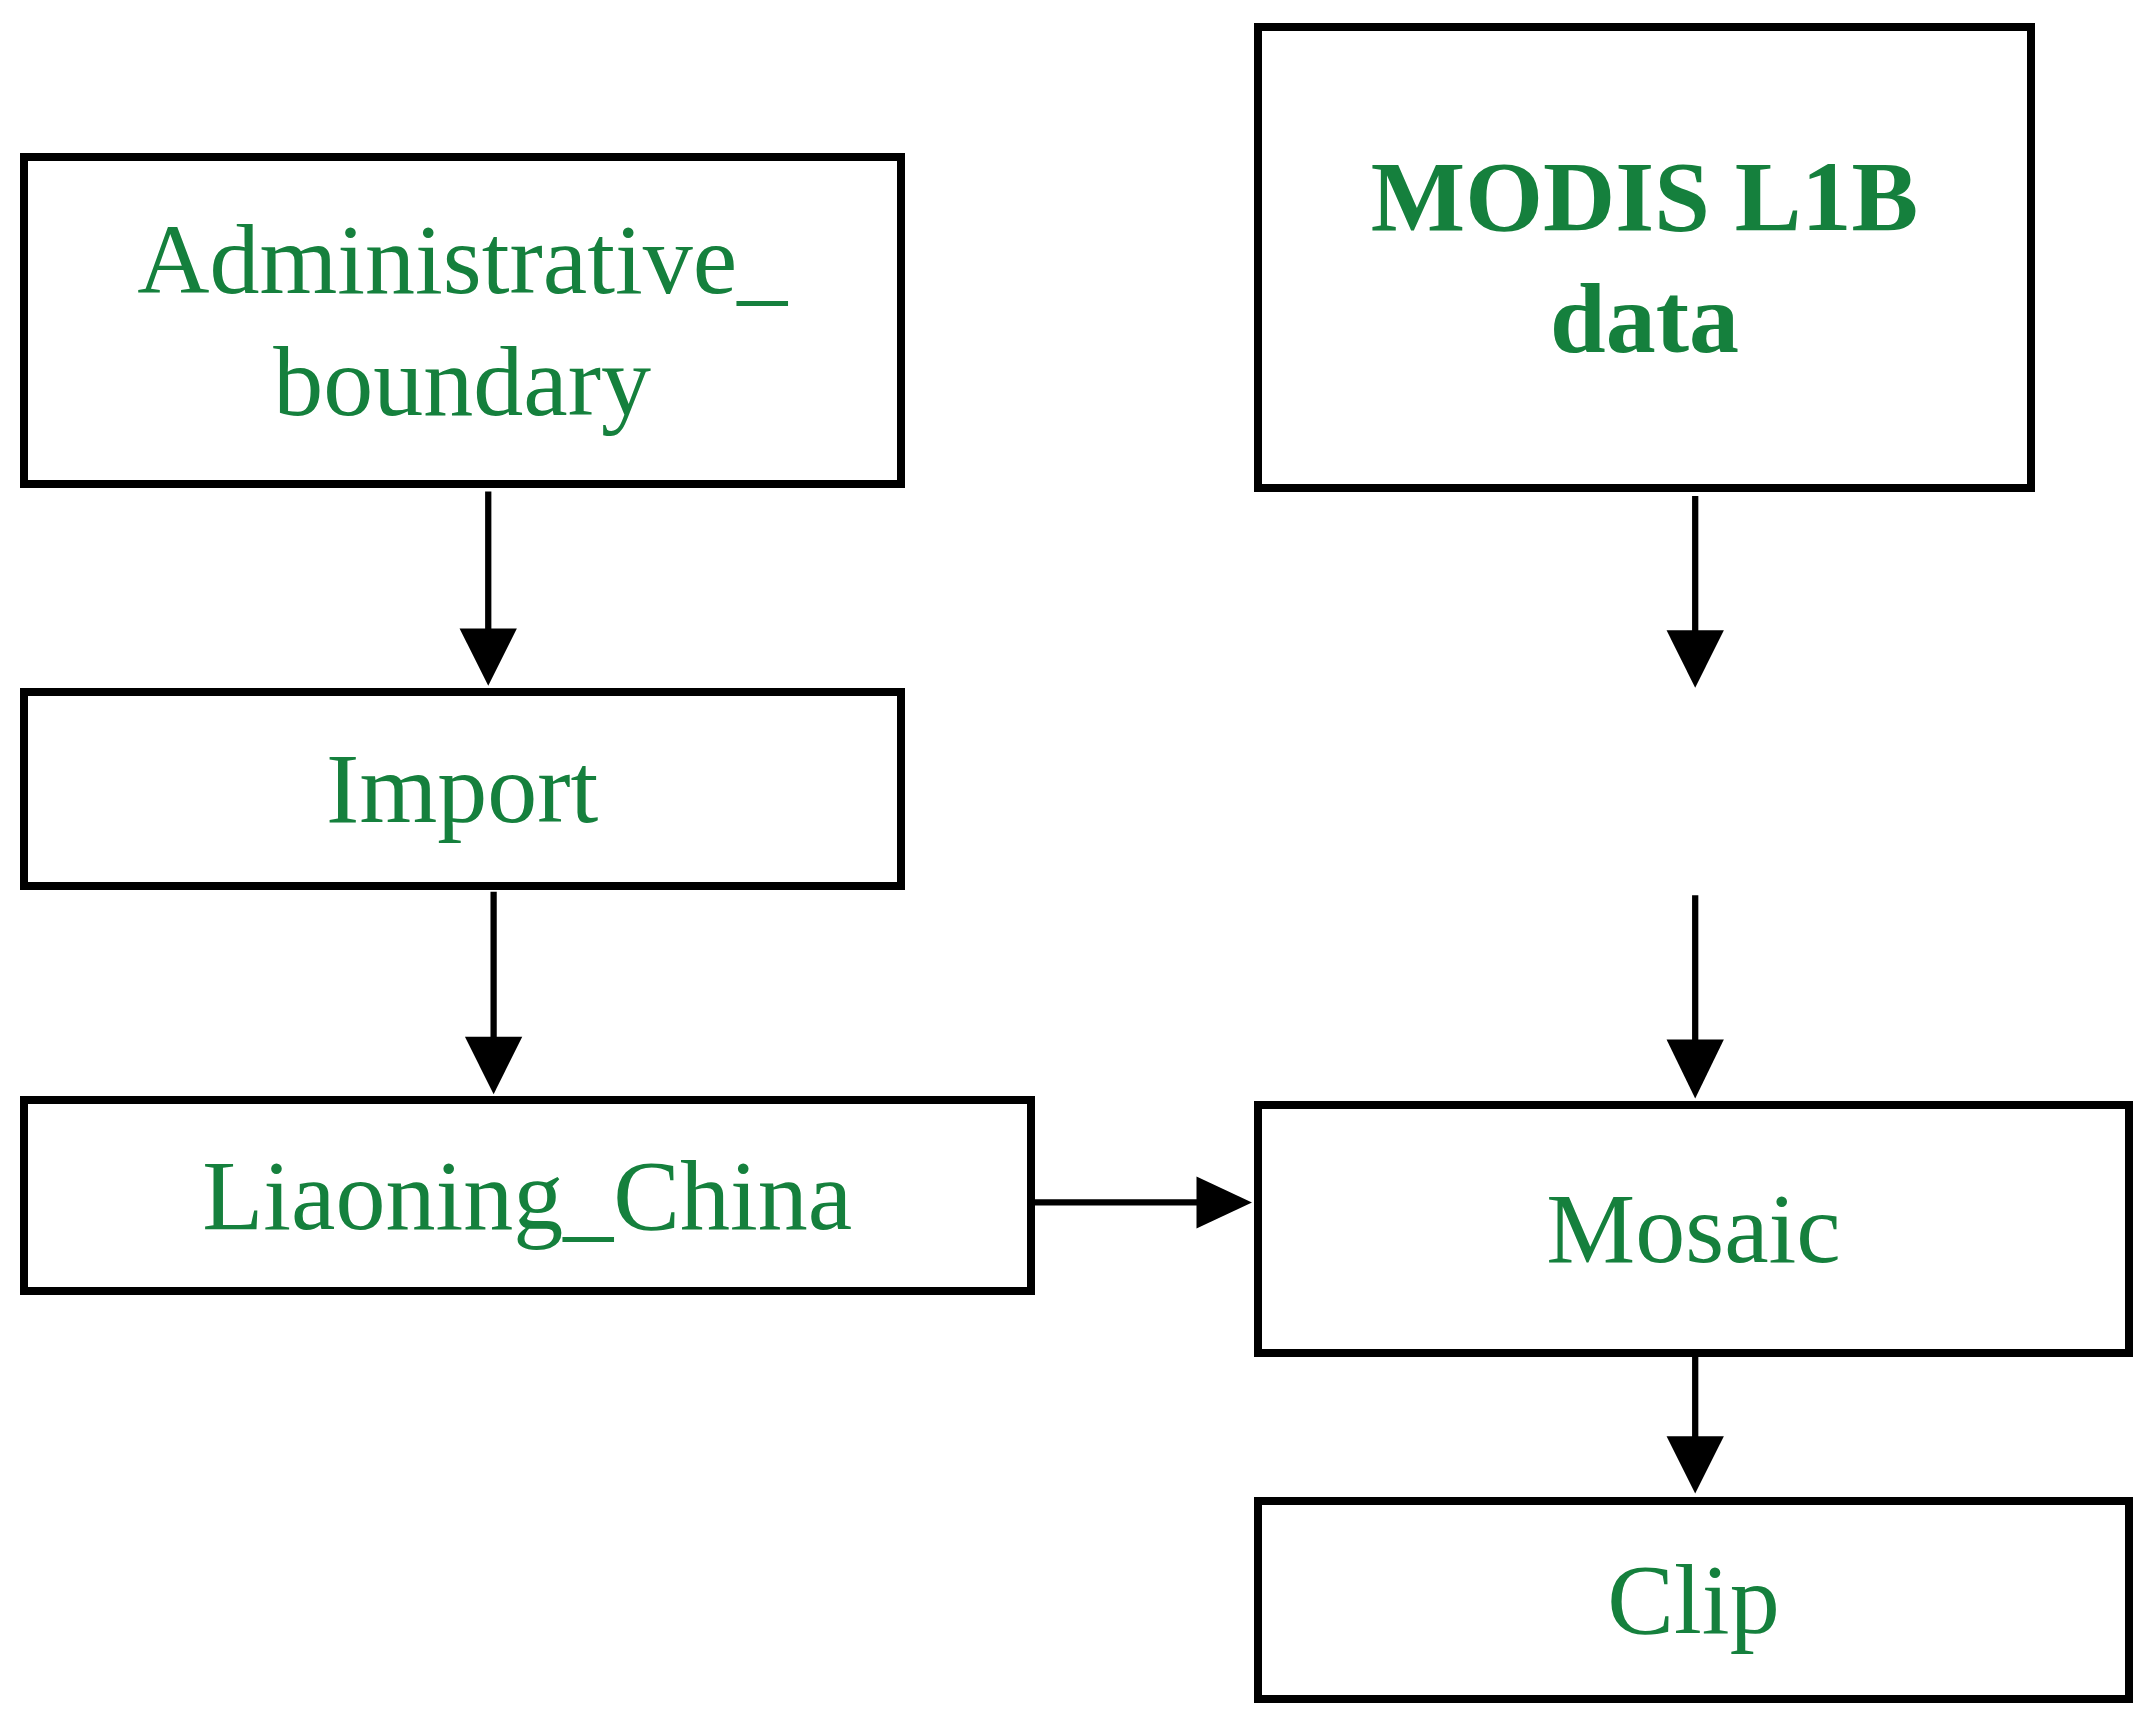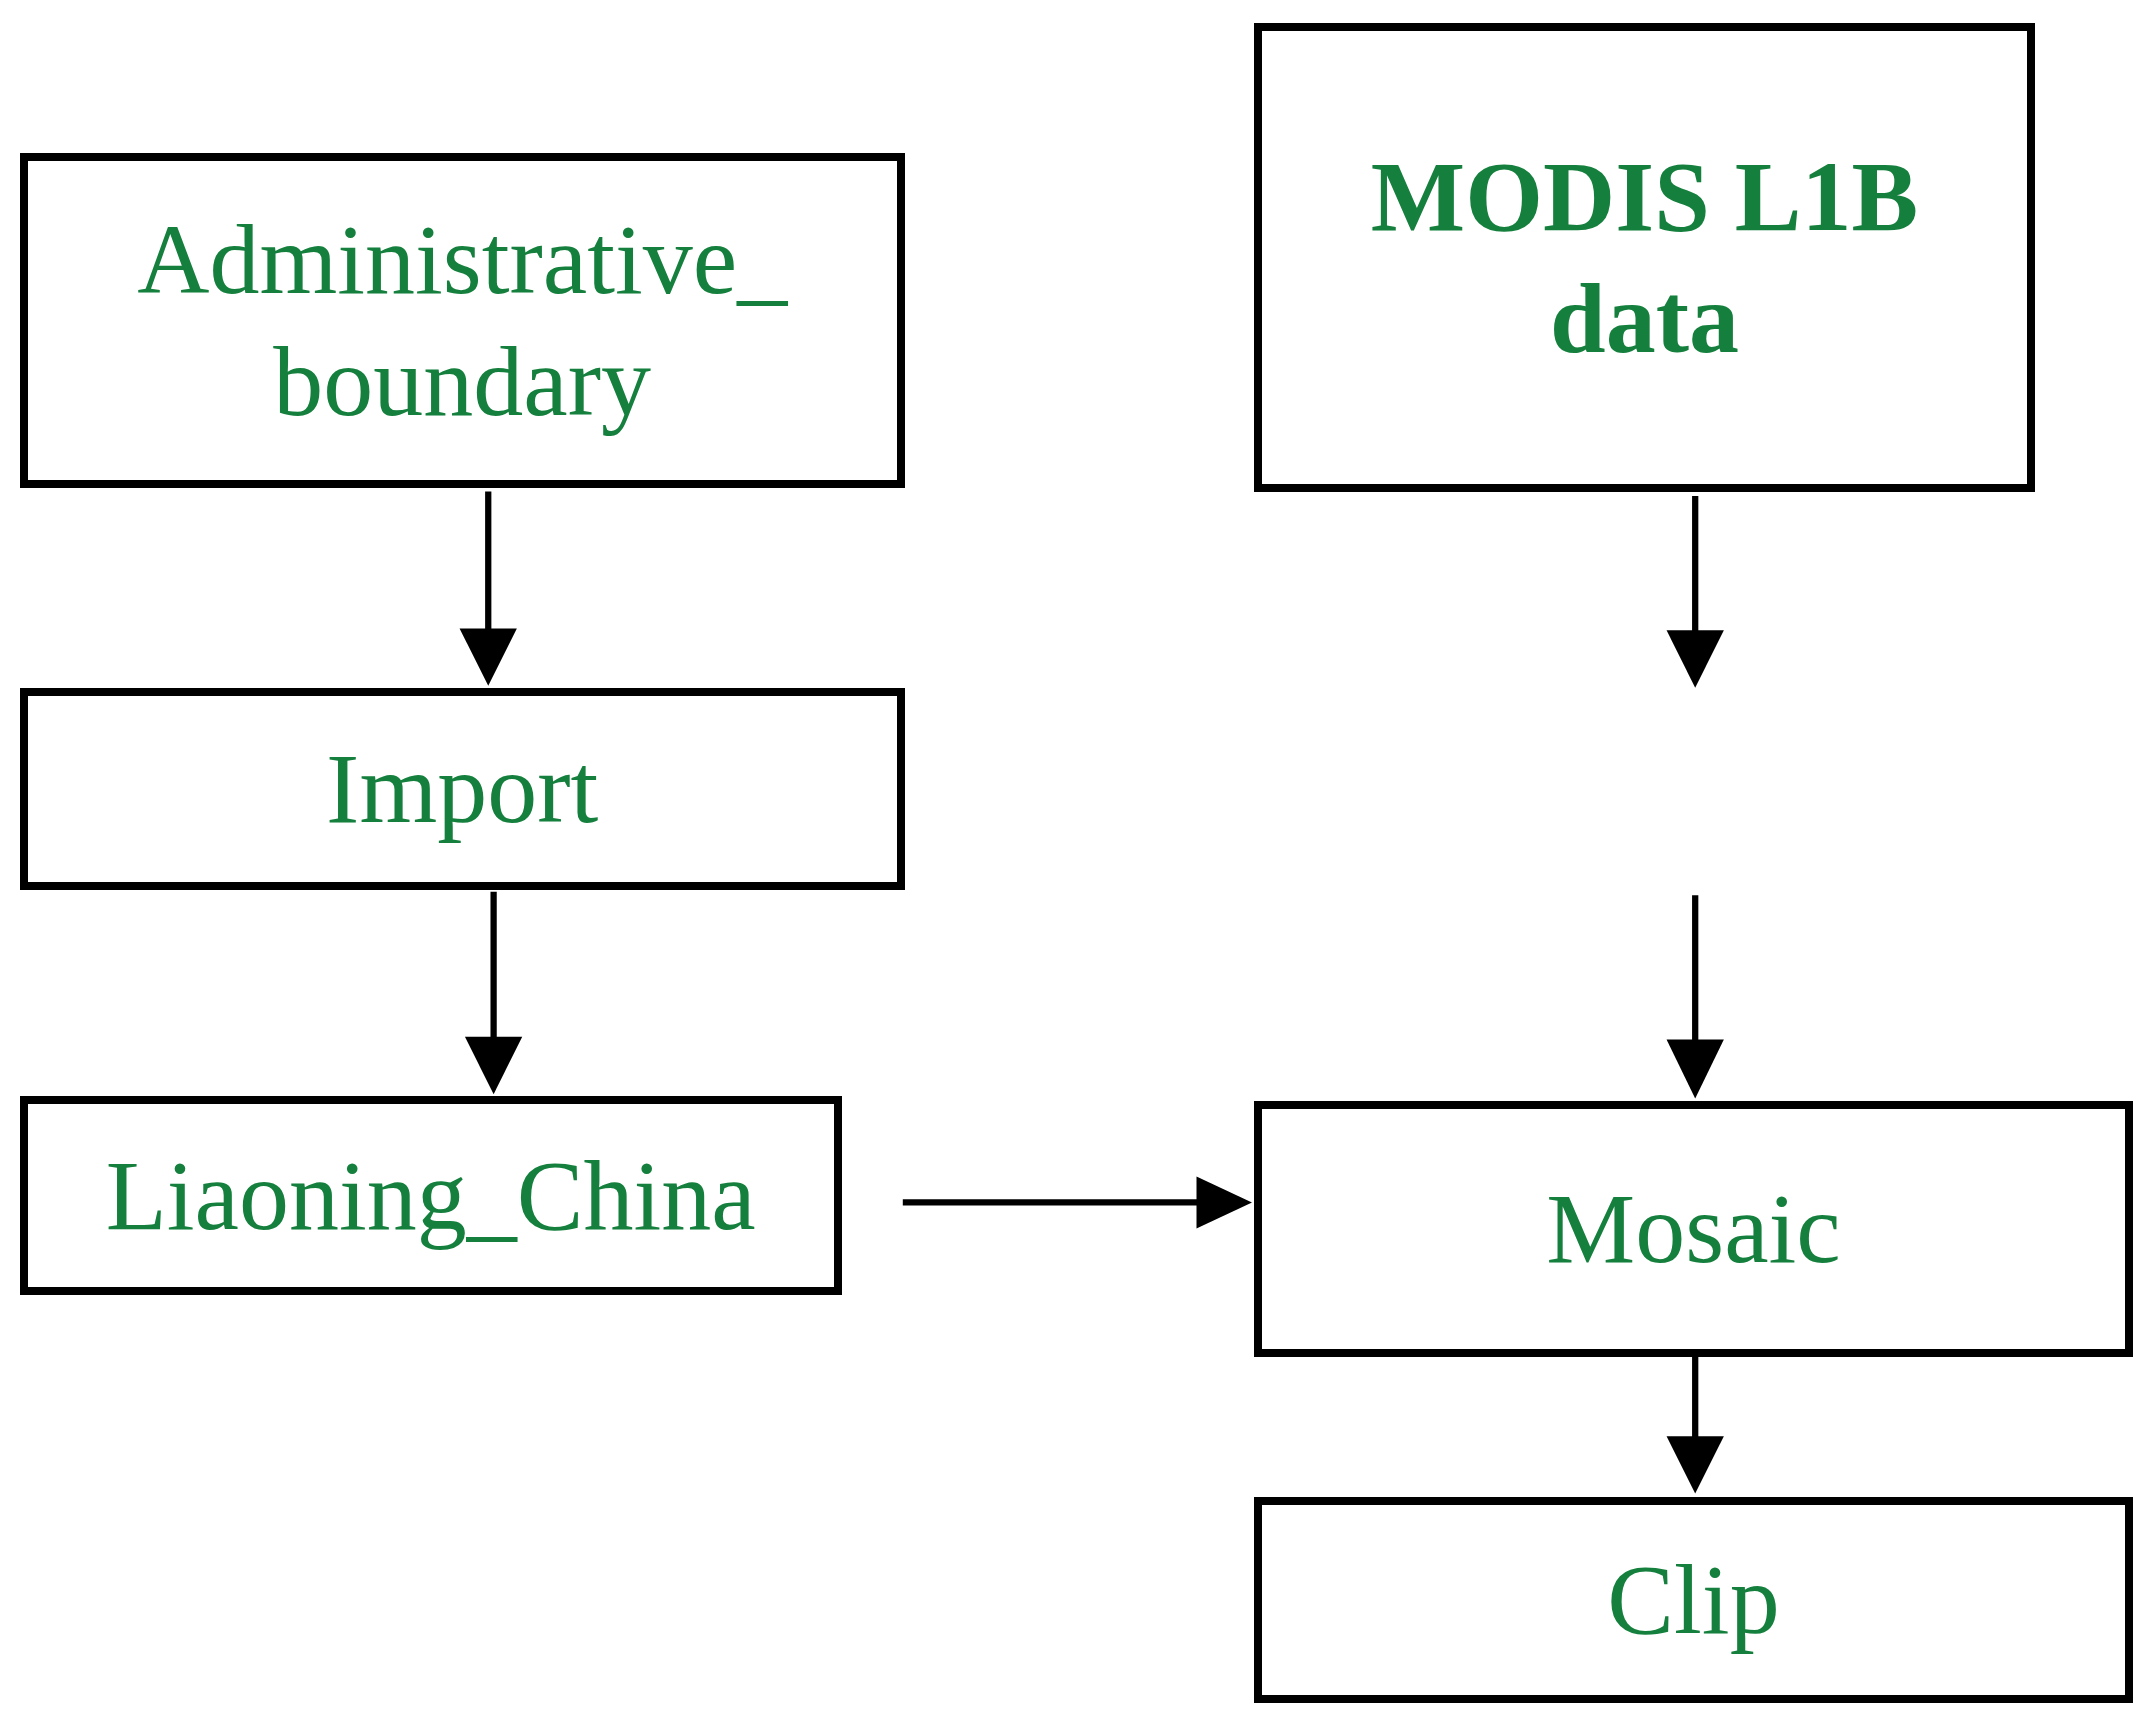--- a/index.html
+++ b/index.html
@@ -25,21 +25,21 @@
     align-items: center;
     justify-content: center;
     text-align: center;
     font-size: 100px;
     line-height: 1.22;
     white-space: pre-wrap;
   }
   
   .node-admin    { left: 19.7px;   top: 153px;  width: 885px; height: 335px; }
   .node-import   { left: 19.7px;   top: 688px;  width: 885px; height: 202px; font-family: Liberation Serif, serif; }
-  .node-liaoning { left: 19.7px;   top: 1096px; width: 822px; height: 199px; }
+  .node-liaoning { left: 19.7px;   top: 1096px; width: 1015px; height: 199px; }
   
   .node-modis    { left: 1254px; top: 23px;   width: 781px; height: 469px; font-weight: bold; }
   .node-georef   { left: 1254px; top: 690px;  width: 879px; height: 204px; }
   .node-mosaic   { left: 1254px; top: 1101px; width: 879px; height: 256px; }
   .node-clip     { left: 1254px; top: 1497px; width: 879px; height: 206px; font-family: Liberation Serif, serif; }
 
   .edges-layer {
     position: absolute;
     left: 0;
     top: 0;

